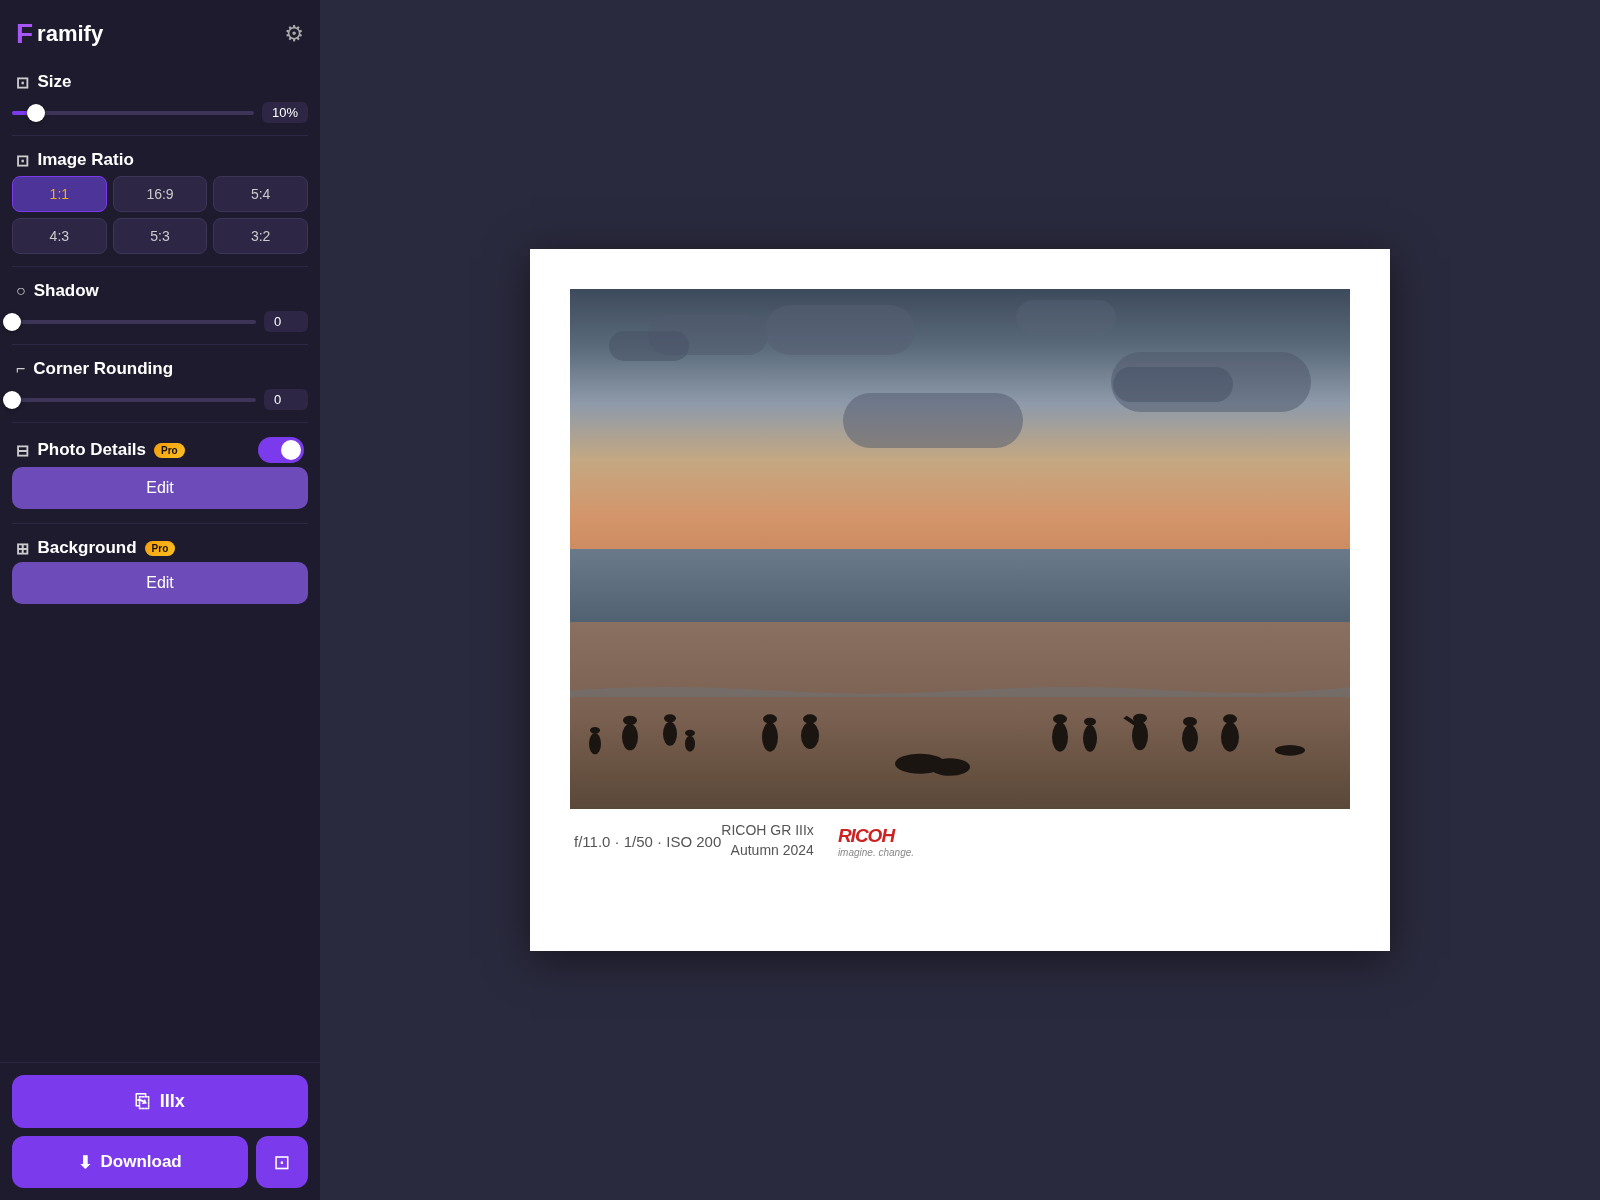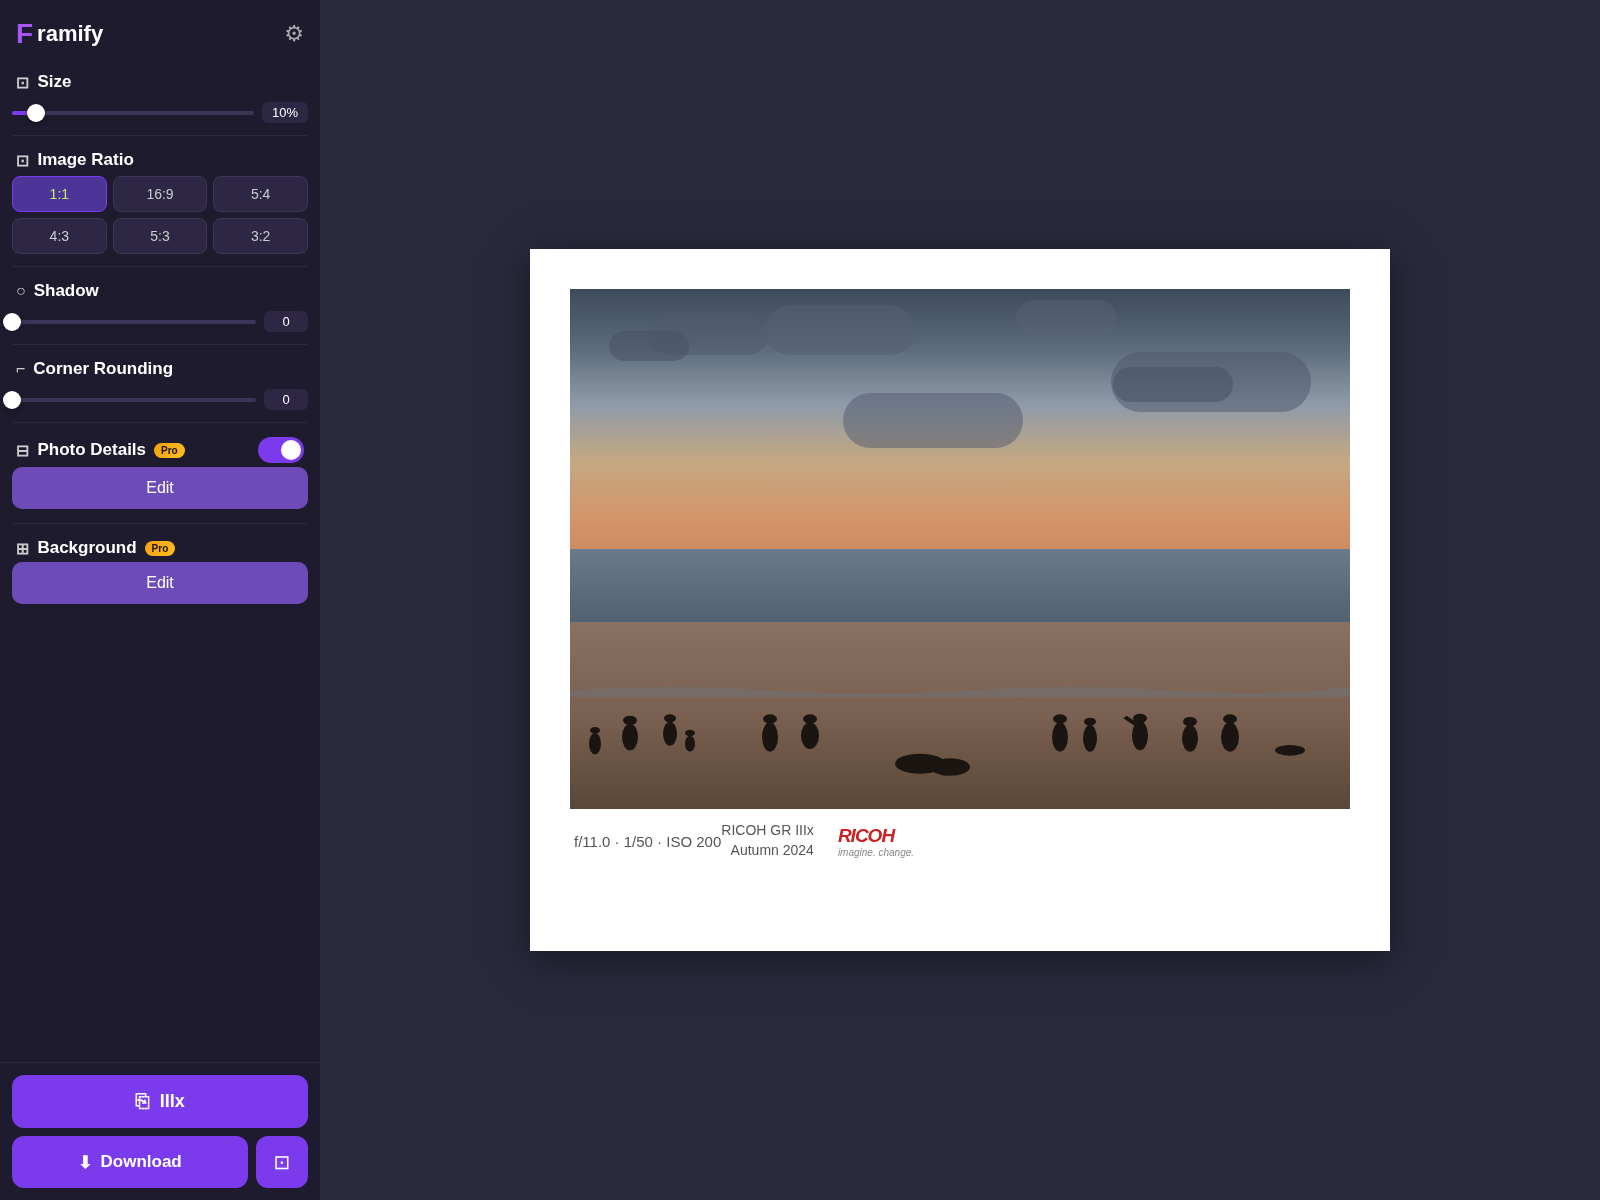--- a/index.html
+++ b/index.html
@@ -108,21 +108,21 @@
       cursor: grab;
       box-shadow: 0 1px 4px rgba(0,0,0,0.4);
     }
     .slider-value {
       background: #2d2745;
       color: #fff;
       border-radius: 6px;
       padding: 3px 10px;
       font-size: 13px;
       min-width: 44px;
-      text-align: center;
+      text-align: left;
     }
 
     
     .ratio-grid {
       display: flex;
       flex-direction: column;
       gap: 6px;
       padding-bottom: 8px;
     }
     .ratio-row {
@@ -136,21 +136,21 @@
       color: #ccc;
       border-radius: 8px;
       padding: 9px 4px;
       font-size: 14px;
       cursor: pointer;
       text-align: center;
     }
     .ratio-btn.active {
       background: #4c3499;
       border-color: #7c3aed;
-      color: #bef264;
+      color: #eab308;
     }
     .ratio-btn-wide {
       flex: 1;
       background: #2d2745;
       border: 1.5px solid #3d3558;
       color: #ccc;
       border-radius: 8px;
       padding: 9px 4px;
       font-size: 14px;
       cursor: pointer;

